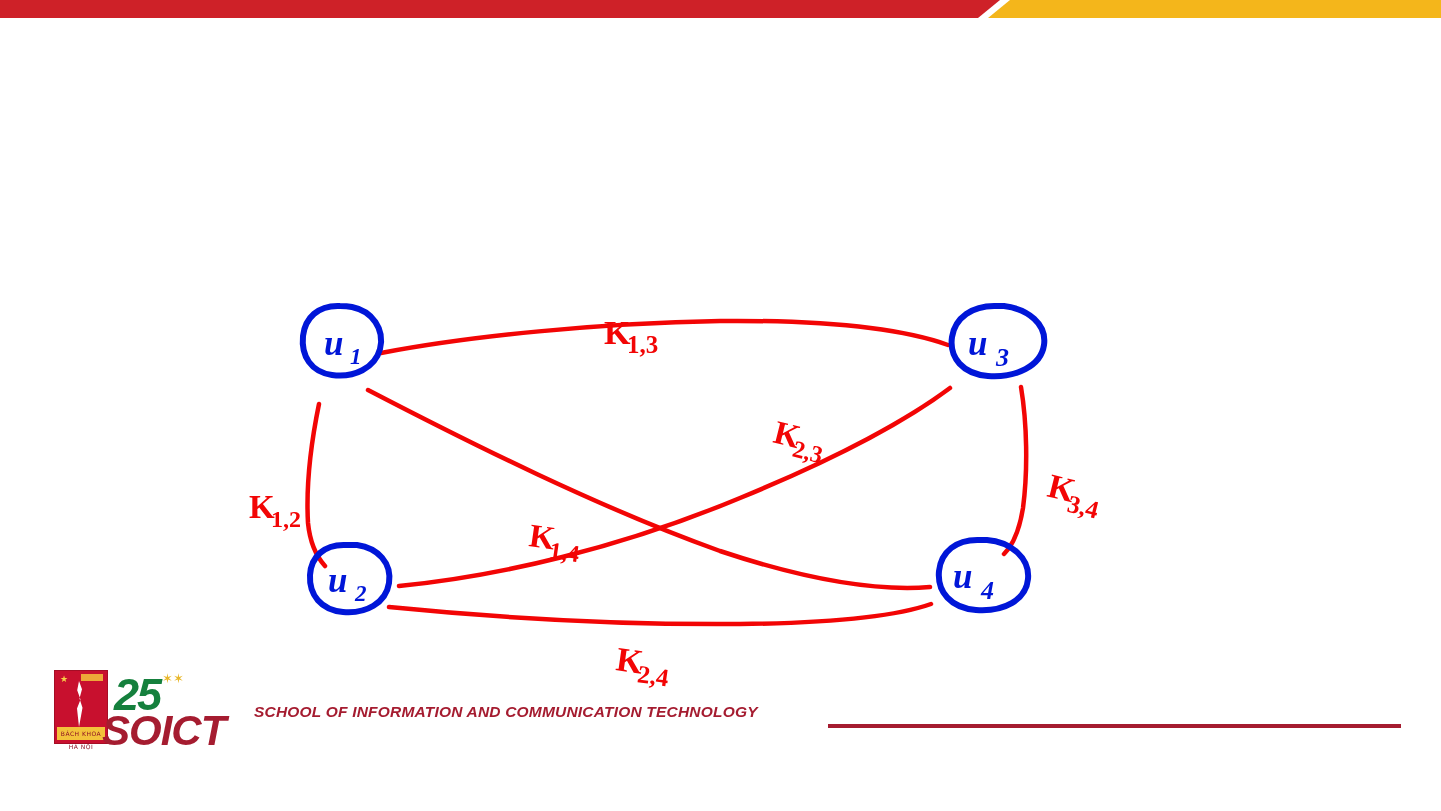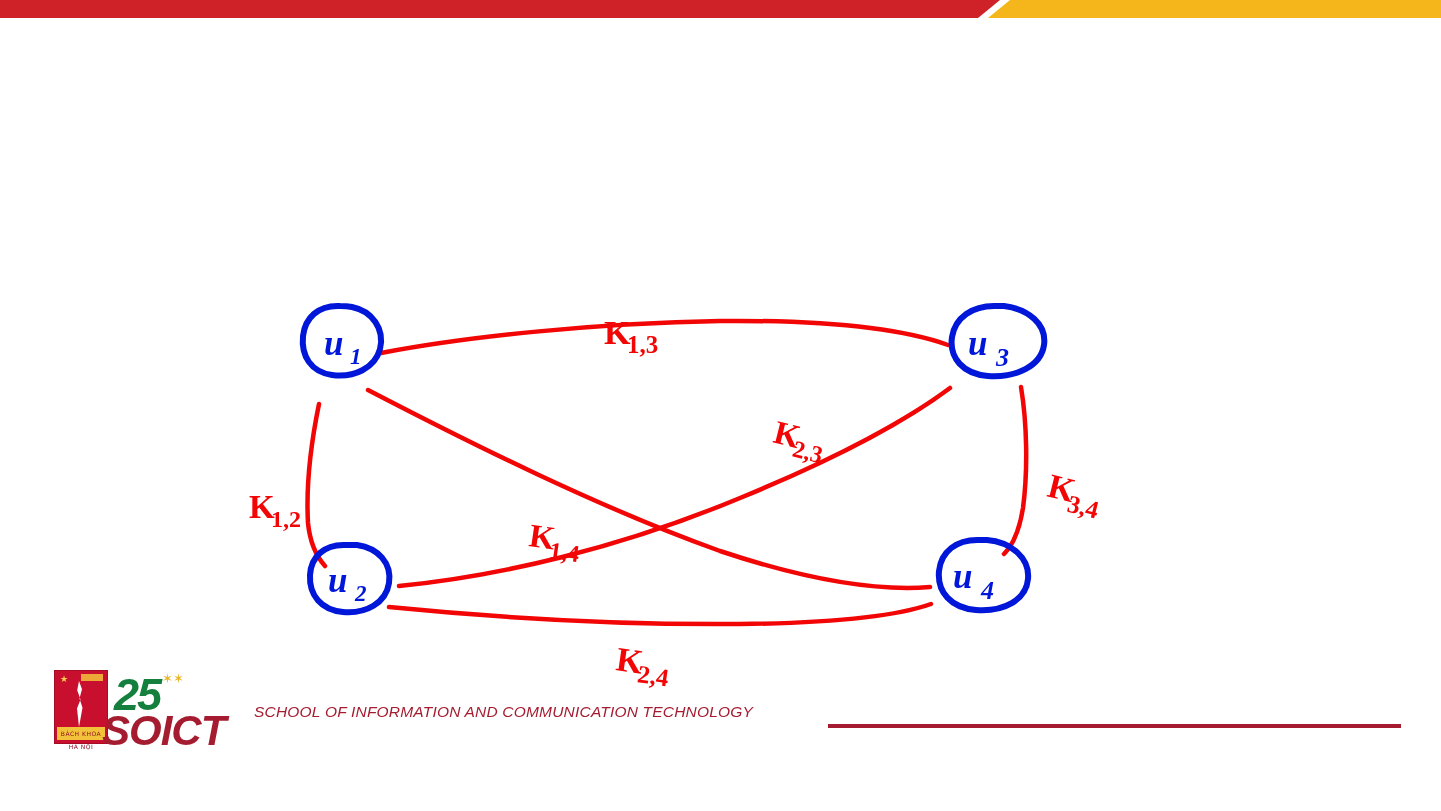--- a/index.html
+++ b/index.html
@@ -131,21 +131,21 @@
     color: #A51C30;
     letter-spacing: -1px;
     font-family: "Liberation Sans", sans-serif;
     text-align: center;
   }
   #footer-tagline {
     position: absolute;
     left: 254px;
     top: 48px;
     font-size: 15.5px;
-    font-weight: normal;
+    font-weight: bold;
     font-style: italic;
     letter-spacing: .2px;
     color: #A51C30;
     white-space: nowrap;
     font-family: "Liberation Sans", sans-serif;
   }
   #footer-rule {
     position: absolute;
     left: 828px;
     top: 69px;

